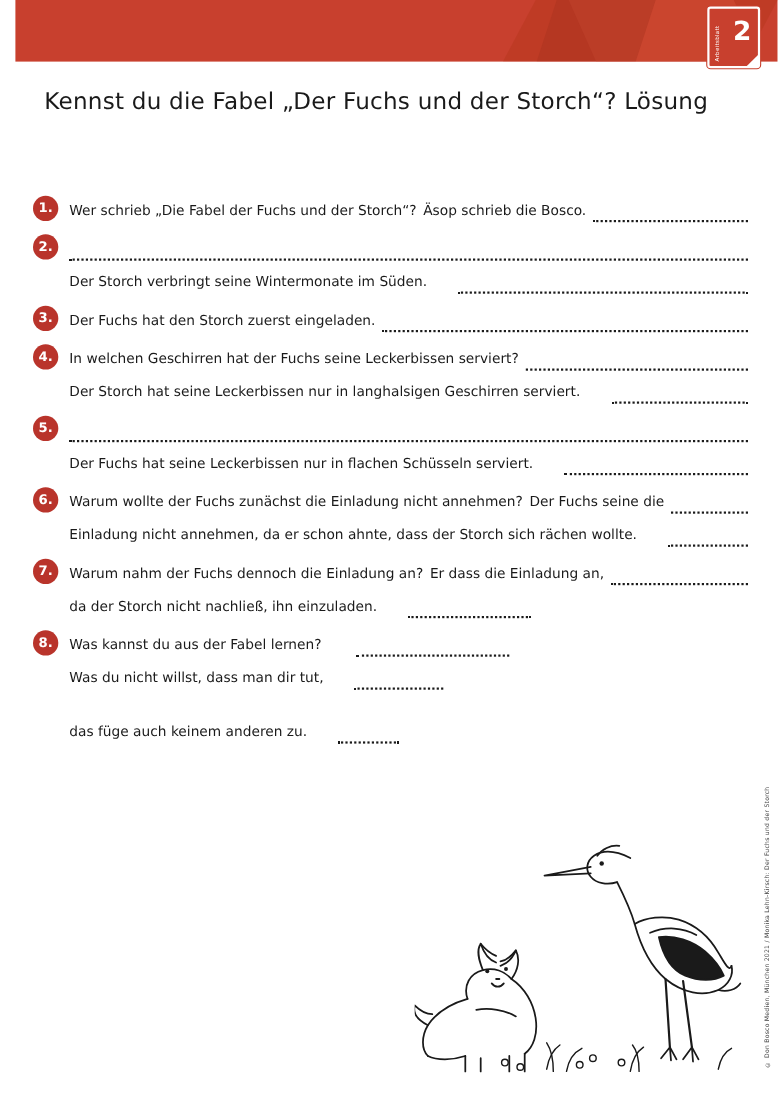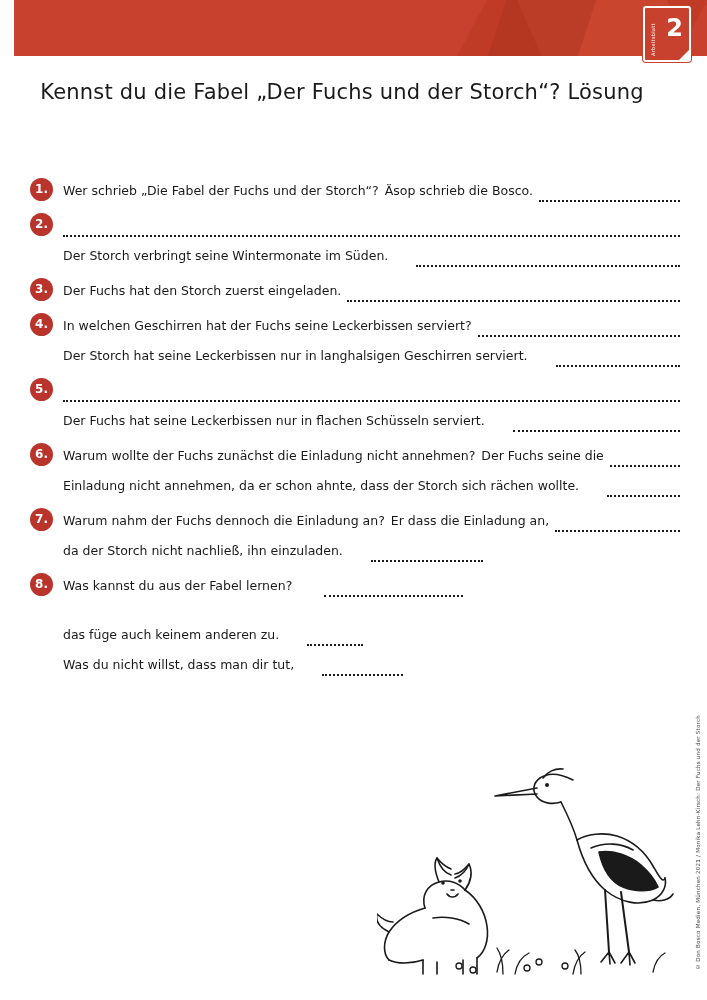--- a/index.html
+++ b/index.html
@@ -335,29 +335,29 @@
   </div>
 
   <div class="qblock">
     <div class="qnum">8.</div>
     <div class="qrow">
       <div class="line" style="width:400px;gap:32px;">
         <span class="qtext">Was kannst du aus der Fabel lernen?</span>
         <span class="dots"></span>
       </div>
     </div>
+    <div class="contline">
+      <div class="line" style="width:340px;">
+        <span class="ans">Was du nicht willst, dass man dir tut,</span>
+        <span class="dots"></span>
+      </div>
+    </div>
     <div class="contline" style="margin-top:26px;">
       <div class="line" style="width:300px;">
         <span class="ans">das füge auch keinem anderen zu.</span>
-        <span class="dots"></span>
-      </div>
-    </div>
-    <div class="contline">
-      <div class="line" style="width:340px;">
-        <span class="ans">Was du nicht willst, dass man dir tut,</span>
         <span class="dots"></span>
       </div>
     </div>
   </div>
 
 </div>
 
 <div class="illus">
   <svg viewBox="0 0 300 260" width="300" height="260" xmlns="http://www.w3.org/2000/svg">
     <g fill="none" stroke="#1a1a1a" stroke-width="1.6" stroke-linejoin="round" stroke-linecap="round">

